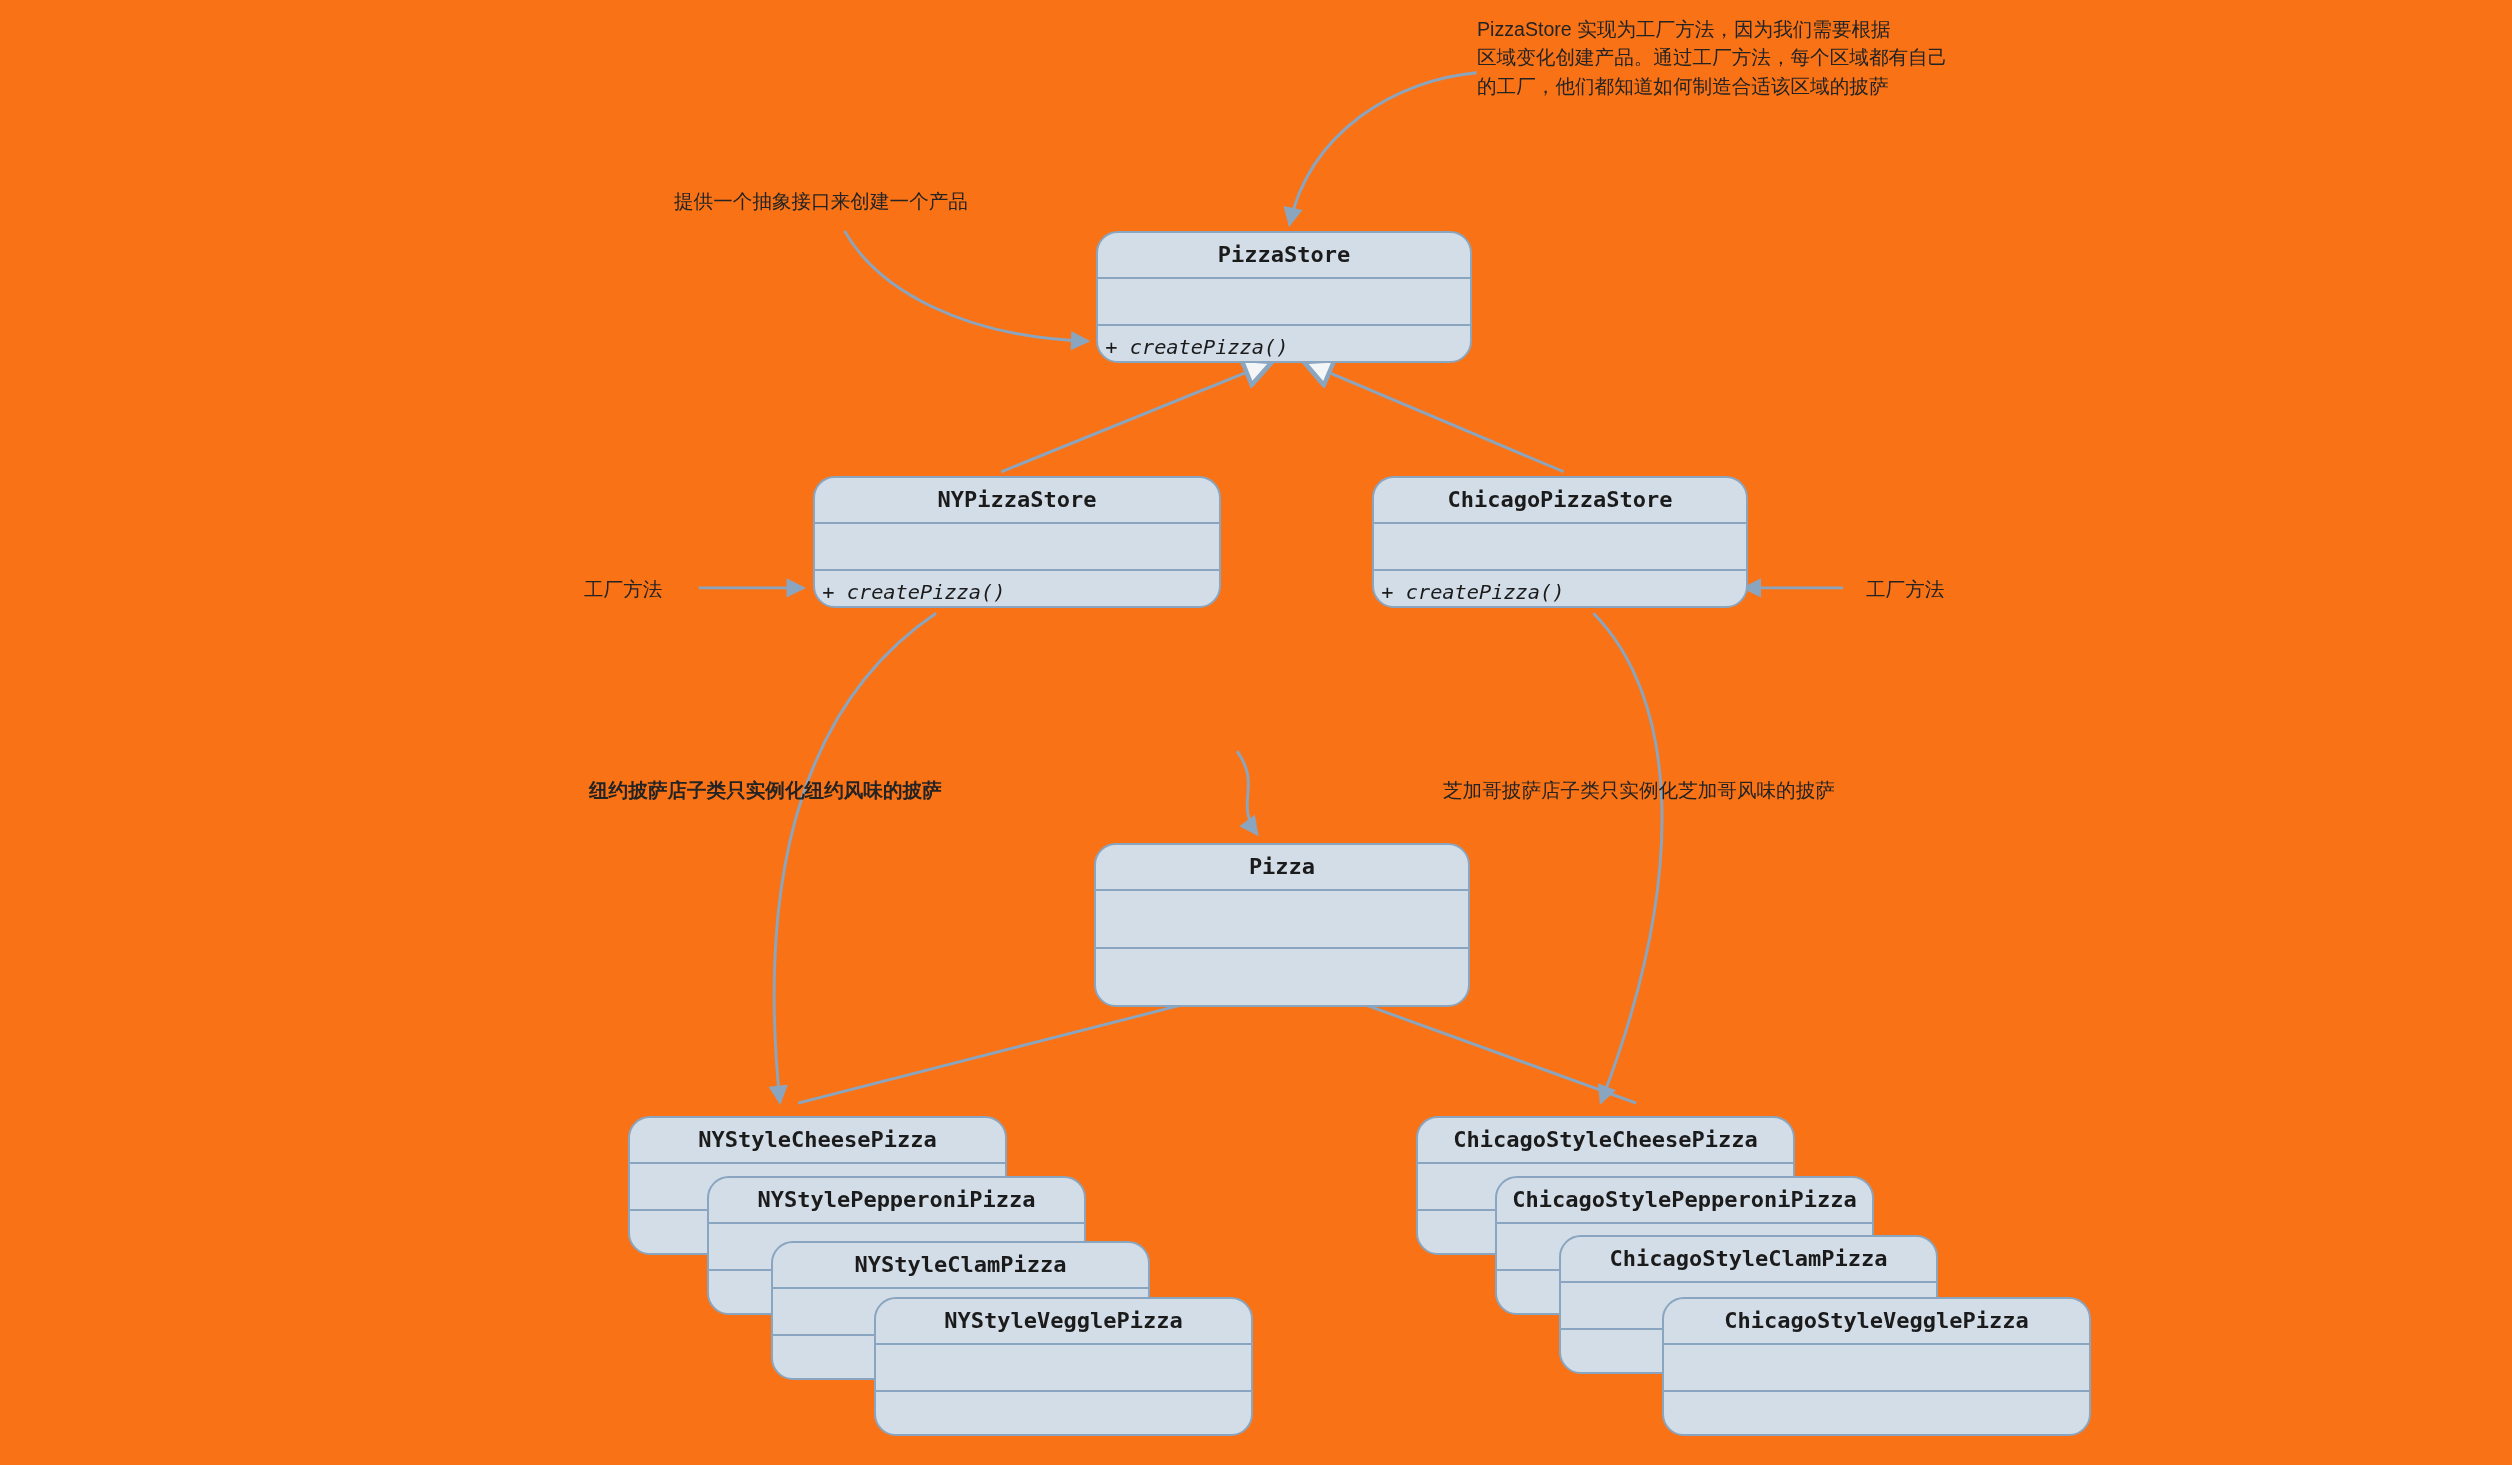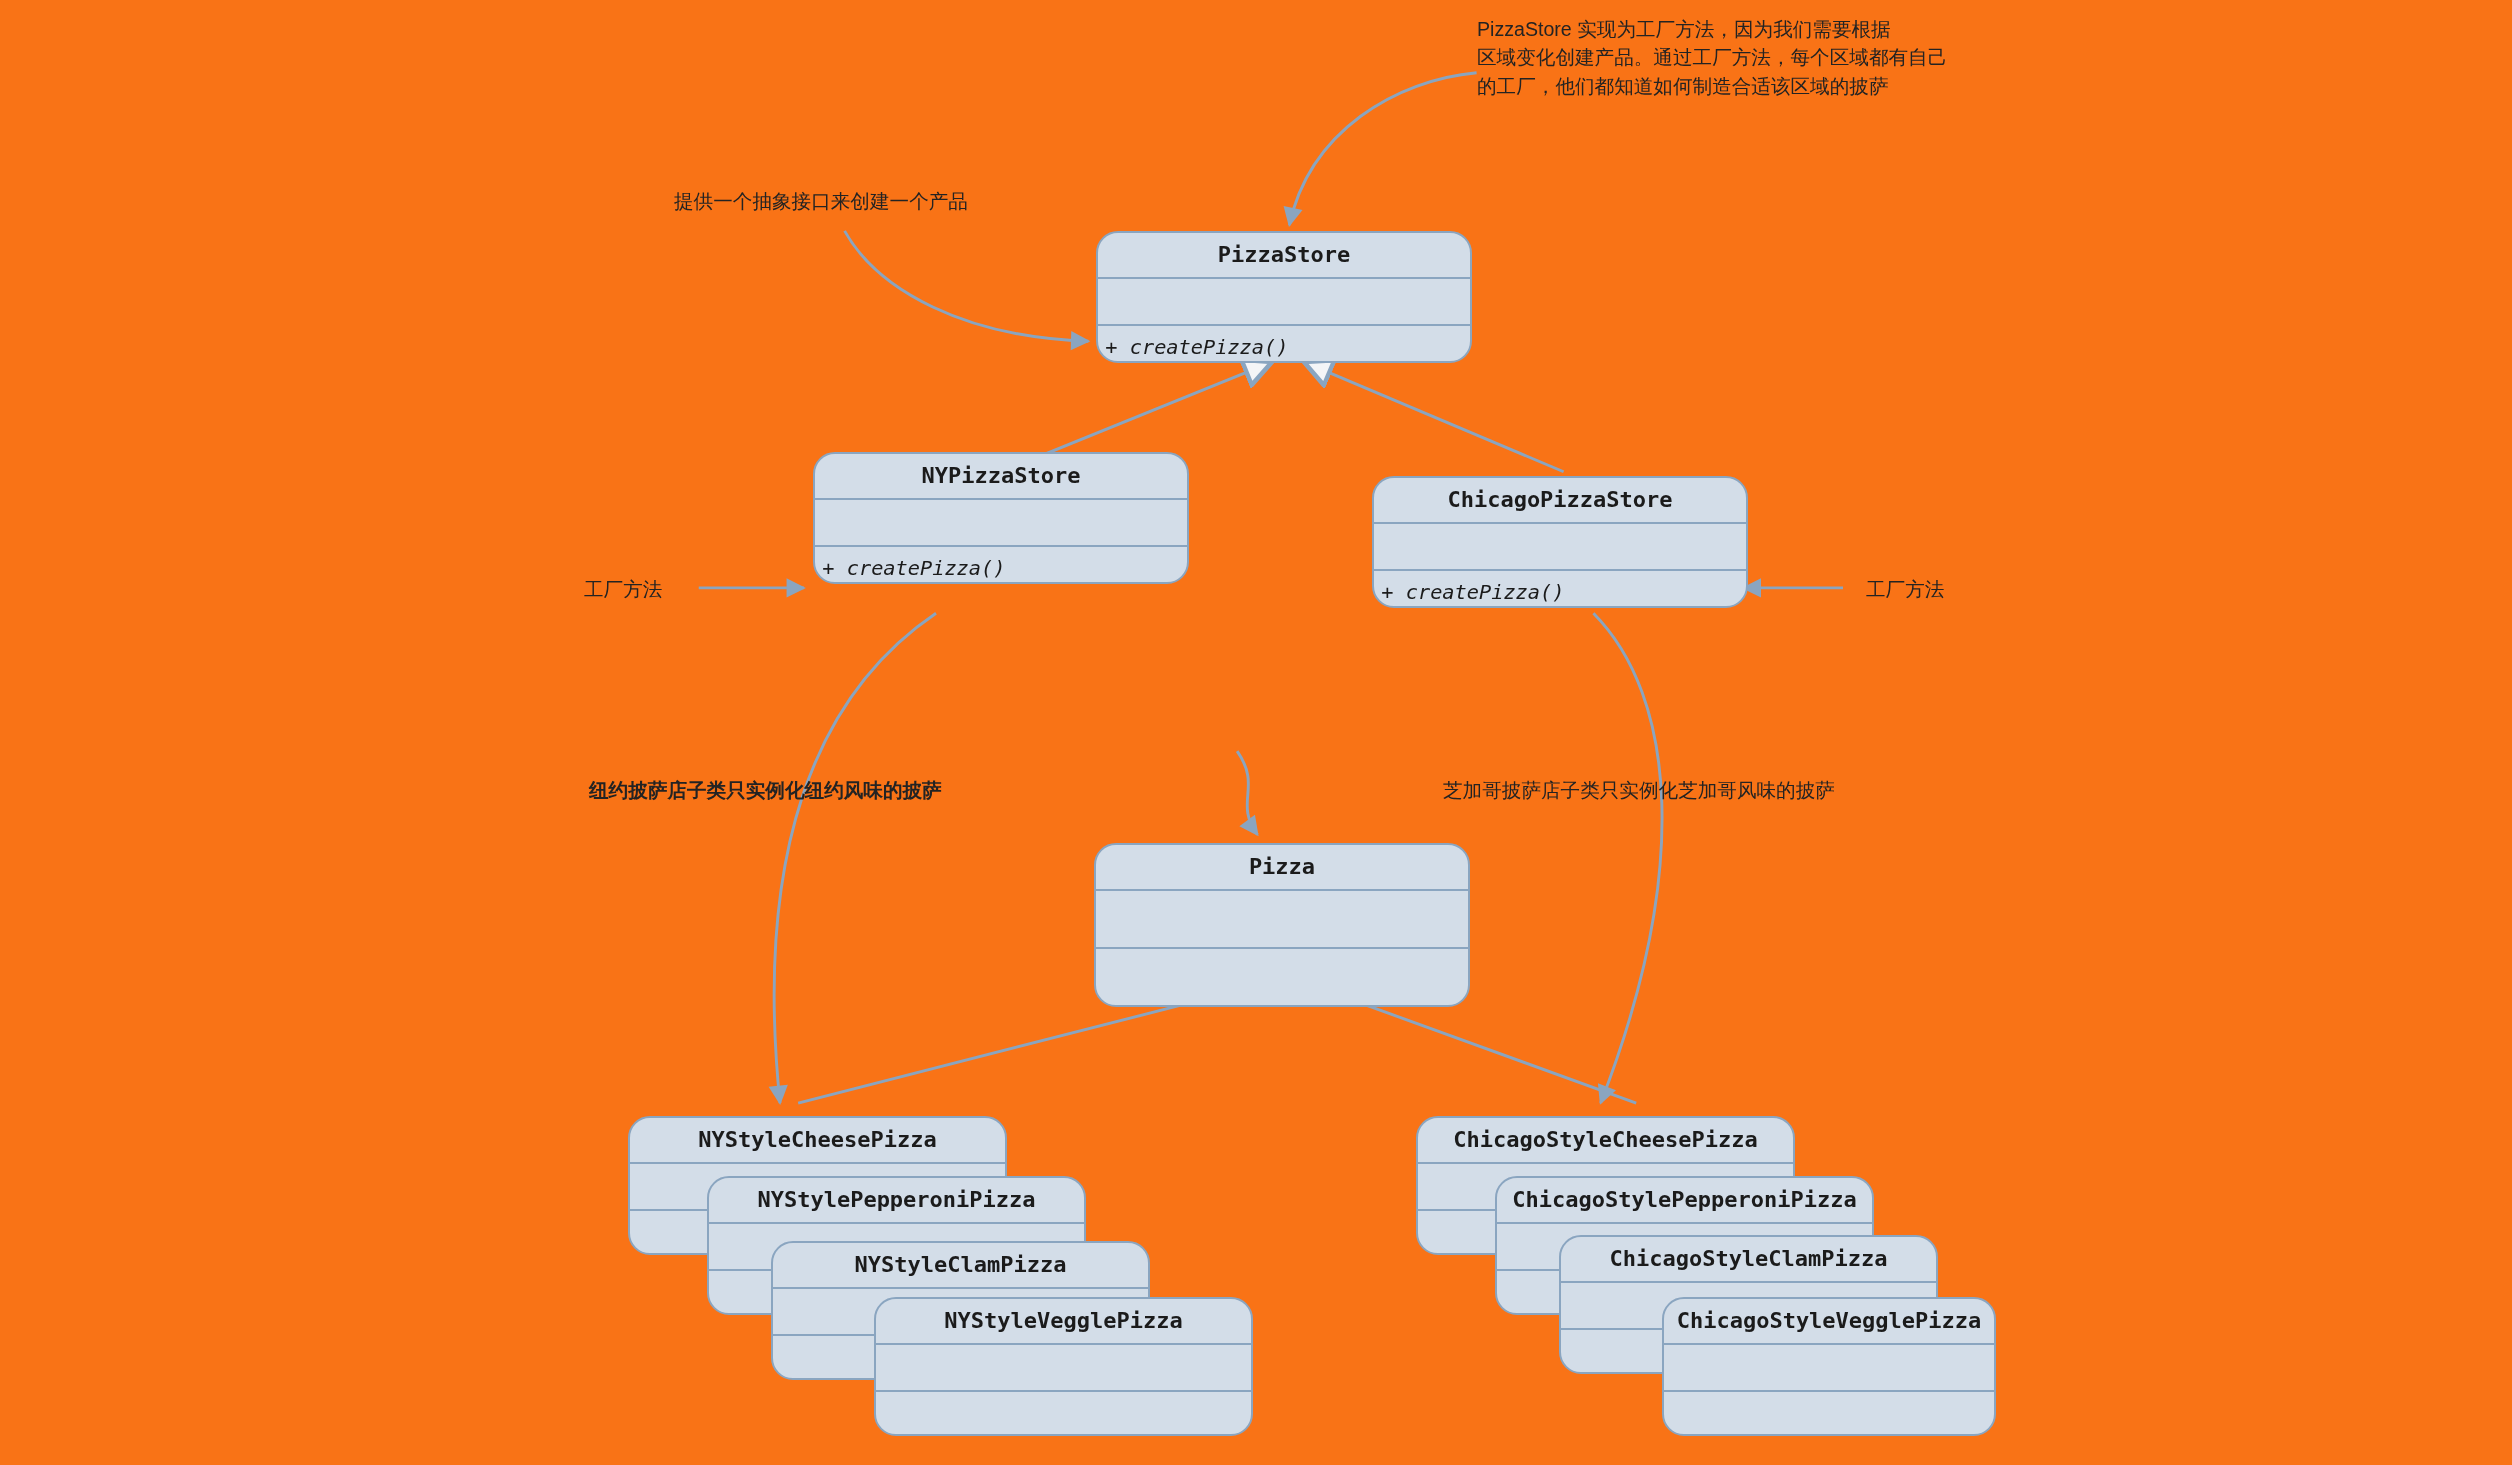--- a/index.html
+++ b/index.html
@@ -131,21 +131,21 @@
   <div class="note" style="left:1443px; top:776px; width:464px;">芝加哥披萨店子类只实例化芝加哥风味的披萨</div>
 
   <div class="uml-class" style="left:1096px; top:231px; width:376px; height:132px;">
     <div class="uml-title">PizzaStore</div>
     <div class="uml-sep"></div>
     <div class="uml-compartment empty"></div>
     <div class="uml-sep"></div>
     <div class="uml-compartment">+ createPizza()</div>
   </div>
 
-  <div class="uml-class" style="left:813px; top:452px; width:376px; height:132px;">
+  <div class="uml-class" style="left:813px; top:476px; width:408px; height:132px;">
     <div class="uml-title">NYPizzaStore</div>
     <div class="uml-sep"></div>
     <div class="uml-compartment empty"></div>
     <div class="uml-sep"></div>
     <div class="uml-compartment">+ createPizza()</div>
   </div>
 
   <div class="uml-class" style="left:1372px; top:476px; width:376px; height:132px;">
     <div class="uml-title">ChicagoPizzaStore</div>
     <div class="uml-sep"></div>
@@ -211,21 +211,21 @@
   </div>
 
   <div class="uml-class" style="left:1559px; top:1235px; width:379px; height:139px; z-index:3;">
     <div class="uml-title">ChicagoStyleClamPizza</div>
     <div class="uml-sep"></div>
     <div class="uml-compartment empty"></div>
     <div class="uml-sep"></div>
     <div class="uml-compartment empty"></div>
   </div>
 
-  <div class="uml-class" style="left:1662px; top:1297px; width:334px; height:139px; z-index:4;">
+  <div class="uml-class" style="left:1662px; top:1297px; width:429px; height:139px; z-index:4;">
     <div class="uml-title">ChicagoStyleVegglePizza</div>
     <div class="uml-sep"></div>
     <div class="uml-compartment empty"></div>
     <div class="uml-sep"></div>
     <div class="uml-compartment empty"></div>
   </div>
 
 </div>
 
 

